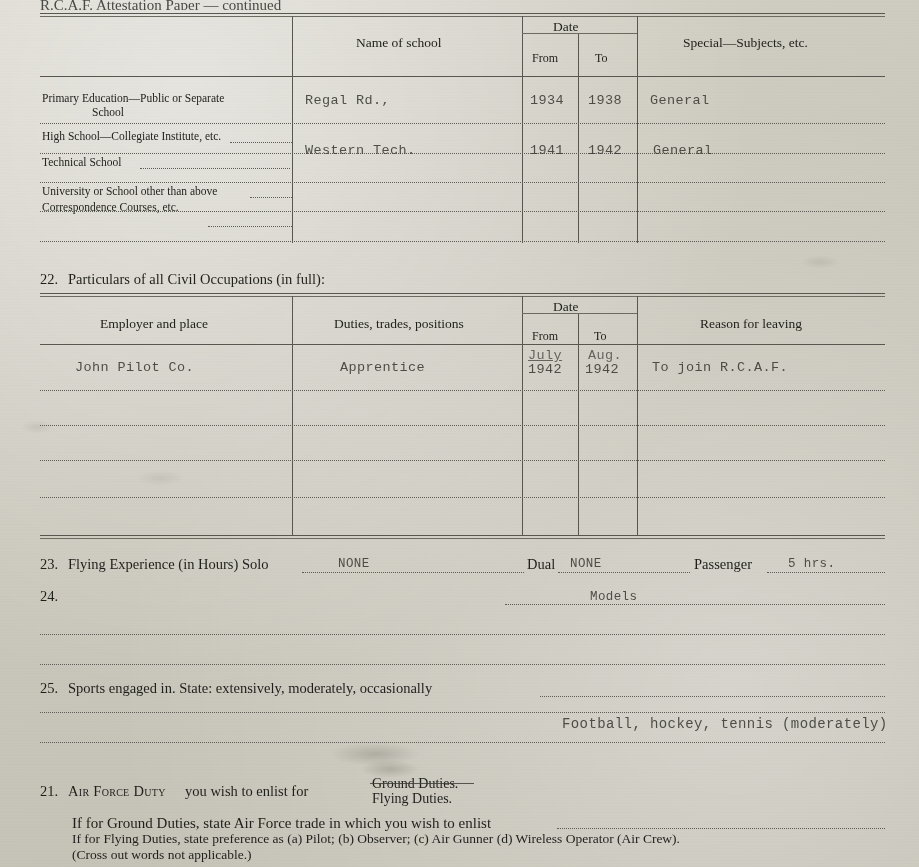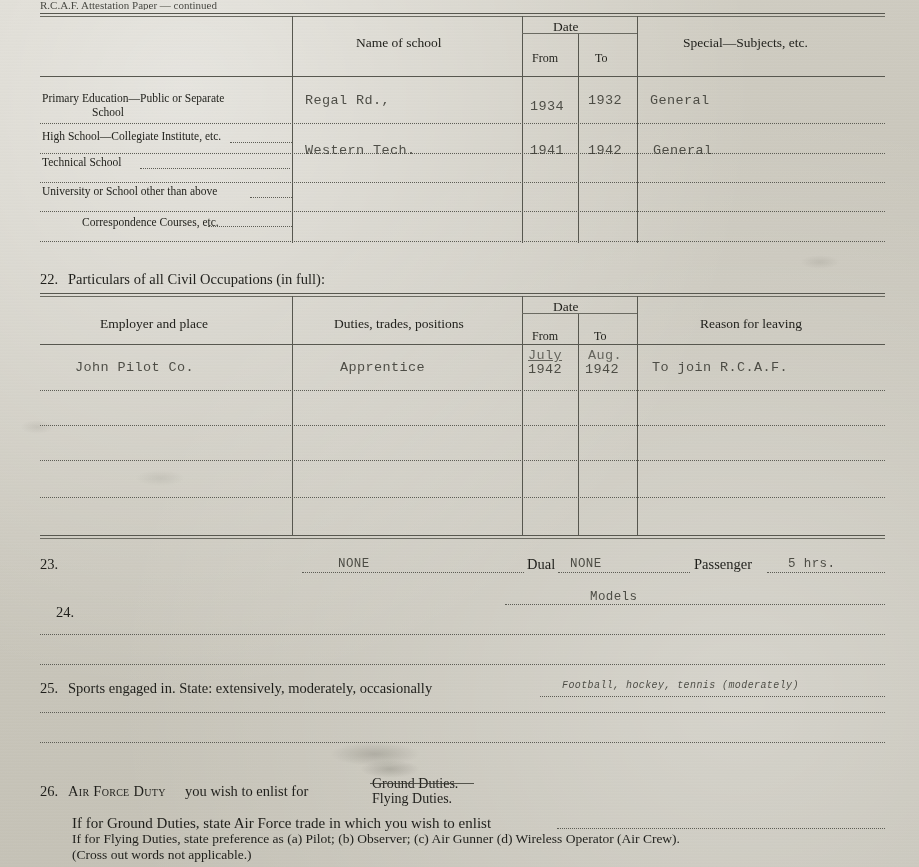--- a/index.html
+++ b/index.html
@@ -27,21 +27,21 @@
     pointer-events: none;
     background:
       repeating-linear-gradient(0deg, rgba(0,0,0,0.016) 0px, rgba(0,0,0,0.016) 1px, rgba(255,255,255,0.012) 2px, rgba(255,255,255,0.012) 3px);
     opacity: .7;
   }
   .topclip {
     position: absolute;
     left: 40px; top: 0px; width: 845px; height: 10px;
     overflow: hidden;
     color: #4a4a44;
-    font-size: 11px;
+    font-size: 15px;
     line-height: 11px;
     font-family: "Liberation Serif", serif;
     white-space: nowrap;
   }
   .rule {
     position: absolute;
     background: #3a3a34;
   }
   .hairline { height: 1px; background: #57574f; }
   .thin { height: 1px; background: #6b6b62; }
@@ -123,42 +123,42 @@
 
   <div class="hdr" style="left:356px; top:35px;">Name of school</div>
   <div class="hdr" style="left:553px; top:19px;">Date</div>
   <div class="hdr small" style="left:532px; top:51px;">From</div>
   <div class="hdr small" style="left:595px; top:51px;">To</div>
   <div class="hdr" style="left:683px; top:35px;">Special—Subjects, etc.</div>
 
   <div class="lbl tiny" style="left:42px; top:92px;">Primary Education—Public or Separate</div>
   <div class="lbl tiny" style="left:92px; top:106px;">School</div>
   <div class="type" style="left:305px; top:93px;">Regal Rd.,</div>
-  <div class="type" style="left:530px; top:99px;">1934</div>
-  <div class="type" style="left:588px; top:93px;">1932</div>
+  <div class="type" style="left:530px; top:93px;">1934</div>
+  <div class="type" style="left:588px; top:93px;">1938</div>
   <div class="type" style="left:650px; top:93px;">General</div>
   <div class="dots" style="position:absolute; left:40px; top:123px; width:845px;"></div>
 
   <div class="lbl tiny" style="left:42px; top:130px;">High School—Collegiate Institute, etc.</div>
   <div class="dots" style="position:absolute; left:230px; top:142px; width:62px;"></div>
   <div class="dots" style="position:absolute; left:40px; top:153px; width:845px;"></div>
 
   <div class="lbl tiny" style="left:42px; top:156px;">Technical School</div>
   <div class="dots" style="position:absolute; left:140px; top:168px; width:150px;"></div>
   <div class="type" style="left:305px; top:143px;">Western Tech.</div>
   <div class="type" style="left:530px; top:143px;">1941</div>
   <div class="type" style="left:588px; top:143px;">1942</div>
   <div class="type" style="left:653px; top:143px;">General</div>
   <div class="dots" style="position:absolute; left:40px; top:182px; width:845px;"></div>
 
   <div class="lbl tiny" style="left:42px; top:185px;">University or School other than above</div>
   <div class="dots" style="position:absolute; left:250px; top:197px; width:42px;"></div>
   <div class="dots" style="position:absolute; left:40px; top:211px; width:845px;"></div>
 
-  <div class="lbl tiny" style="left:42px; top:216px;margin-left:40px;">Correspondence Courses, etc.</div>
+  <div class="lbl tiny" style="left:42px; top:201px;">Correspondence Courses, etc.</div>
   <div class="dots" style="position:absolute; left:208px; top:226px; width:84px;"></div>
   <div class="dots" style="position:absolute; left:40px; top:241px; width:845px;"></div>
 
   <div class="qnum" style="left:40px; top:271px;">22.</div>
   <div class="qnum" style="left:68px; top:271px;">Particulars of all Civil Occupations (in full):</div>
 
   <div class="rule hairline" style="left:40px; top:293px; width:845px;"></div>
   <div class="rule thin" style="left:40px; top:296px; width:845px;"></div>
 
   <div class="rule vline" style="left:292px; top:296px; height:240px;"></div>
@@ -188,43 +188,44 @@
   <div class="dots" style="position:absolute; left:40px; top:425px; width:845px;"></div>
 
   <div class="dots" style="position:absolute; left:40px; top:460px; width:845px;"></div>
 
   <div class="dots" style="position:absolute; left:40px; top:497px; width:845px;"></div>
 
   <div class="rule hairline" style="left:40px; top:535px; width:845px;"></div>
   <div class="rule thin" style="left:40px; top:538px; width:845px;"></div>
 
   <div class="qnum" style="left:40px; top:556px;">23.</div>
+  <div class="qnum" style="left:68px; top:556px;">Flying Experience (in Hours) Solo</div>
   <div class="dots" style="position:absolute; left:302px; top:572px; width:222px;"></div>
   <div class="type" style="left:338px; top:557px; font-size:12.5px;">NONE</div>
   <div class="qnum" style="left:527px; top:556px;">Dual</div>
   <div class="dots" style="position:absolute; left:558px; top:572px; width:132px;"></div>
   <div class="type" style="left:570px; top:557px; font-size:12.5px;">NONE</div>
   <div class="qnum" style="left:694px; top:556px;">Passenger</div>
   <div class="dots" style="position:absolute; left:767px; top:572px; width:118px;"></div>
   <div class="type" style="left:788px; top:557px; font-size:12.5px;">5 hrs.</div>
 
-  <div class="qnum" style="left:40px; top:604px;margin-left:16px;">24.</div>
+  <div class="qnum" style="left:40px; top:588px;">24.</div>
   <div class="dots" style="position:absolute; left:505px; top:604px; width:380px;"></div>
   <div class="type" style="left:590px; top:590px; font-size:12.5px;">Models</div>
   <div class="dots" style="position:absolute; left:40px; top:634px; width:845px;"></div>
   <div class="dots" style="position:absolute; left:40px; top:664px; width:845px;"></div>
 
   <div class="qnum" style="left:40px; top:680px;">25.</div>
   <div class="qnum" style="left:68px; top:680px;">Sports engaged in.  State: extensively, moderately, occasionally</div>
   <div class="dots" style="position:absolute; left:540px; top:696px; width:345px;"></div>
-  <div class="type" style="left:562px; top:680px; font-size:10px;font-style:italic;">Football, hockey, tennis (moderately)</div>
+  <div class="type" style="left:562px; top:716px; font-size:14px;">Football, hockey, tennis (moderately)</div>
   <div class="dots" style="position:absolute; left:40px; top:712px; width:845px;"></div>
   <div class="dots" style="position:absolute; left:40px; top:742px; width:845px;"></div>
 
-  <div class="qnum" style="left:40px; top:783px;">26.</div>
+  <div class="qnum" style="left:40px; top:783px;">21.</div>
   <div class="qnum sc" style="left:68px; top:783px; letter-spacing:.3px;">Air Force Duty</div>
   <div class="qnum" style="left:185px; top:783px;">you wish to enlist for</div>
   <div class="qnum" style="left:372px; top:776px; font-size:14px;">Ground Duties.</div>
   <div class="strike" style="left:370px; top:783px; width:104px;"></div>
   <div class="qnum" style="left:372px; top:791px; font-size:14px;">Flying Duties.</div>
 
   <div class="qnum" style="left:72px; top:815px; font-size:15px;">If for Ground Duties, state Air Force trade in which you wish to enlist</div>
   <div class="dots" style="position:absolute; left:557px; top:828px; width:328px;"></div>
   <div class="qnum" style="left:72px; top:831px; font-size:13.5px;">If for Flying Duties, state preference as (a)  Pilot; (b) Observer; (c) Air Gunner (d) Wireless Operator (Air Crew).</div>
   <div class="qnum" style="left:72px; top:847px; font-size:13.5px;">(Cross out words not applicable.)</div>

